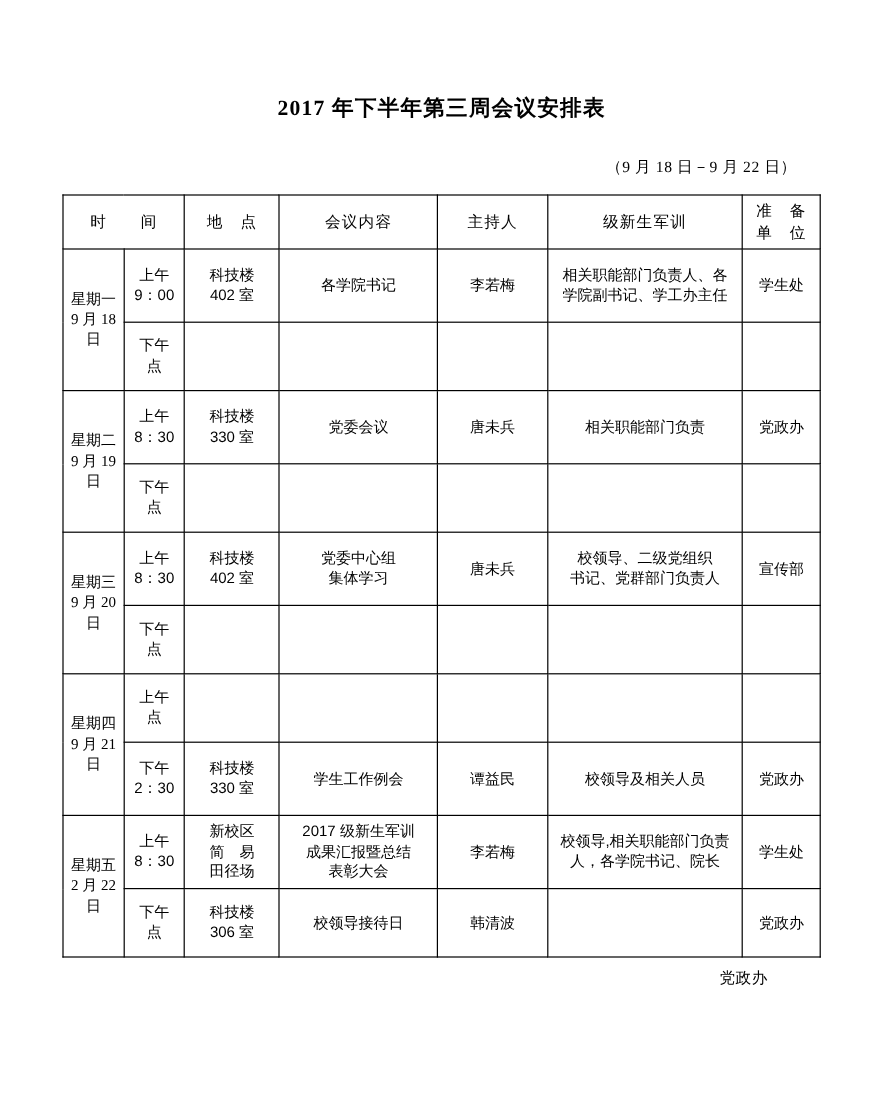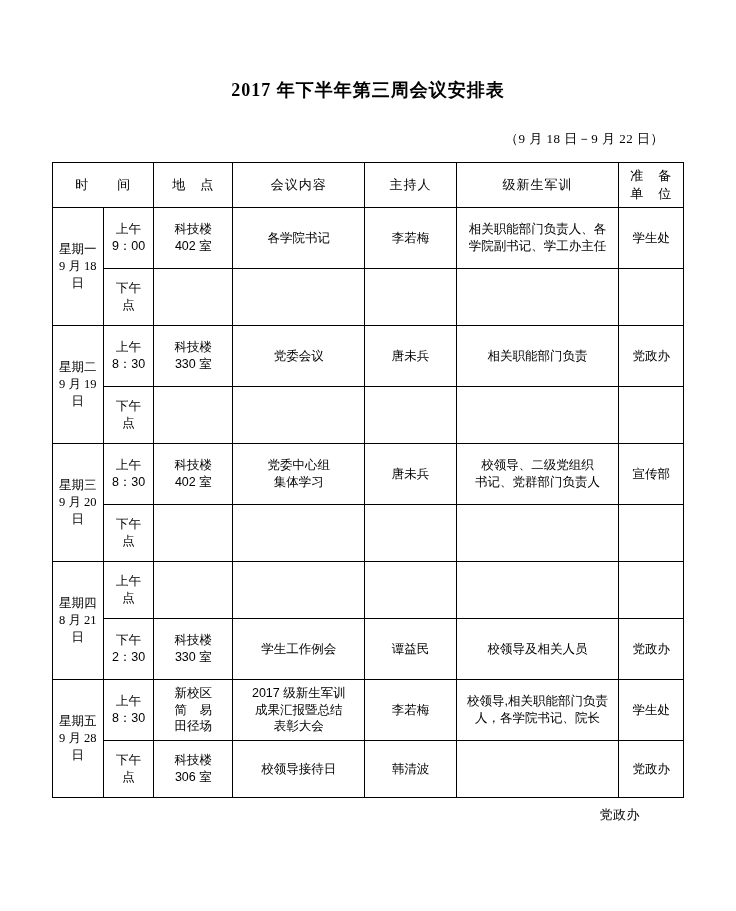--- a/index.html
+++ b/index.html
@@ -209,21 +209,21 @@
           <td class="col-place"></td>
           <td class="col-topic"></td>
           <td class="col-host"></td>
           <td class="col-attend"></td>
           <td class="col-org"></td>
         </tr>
 
         <tr class="row-mid">
           <td class="col-day day-cell" rowspan="2">
             <span class="d1">星期四</span>
-            <span class="d2">8 月 21 日</span>
+            <span class="d2">9 月 21 日</span>
           </td>
           <td class="col-time time-cell">
             <span>上午</span>
             <span>点</span>
           </td>
           <td class="col-place"></td>
           <td class="col-topic"></td>
           <td class="col-host"></td>
           <td class="col-attend"></td>
           <td class="col-org"></td>
@@ -239,21 +239,21 @@
           </td>
           <td class="col-topic">学生工作例会</td>
           <td class="col-host">谭益民</td>
           <td class="col-attend">校领导及相关人员</td>
           <td class="col-org">党政办</td>
         </tr>
 
         <tr class="row-tall">
           <td class="col-day day-cell" rowspan="2">
             <span class="d1">星期五</span>
-            <span class="d2">9 月 28 日</span>
+            <span class="d2">2 月 22 日</span>
           </td>
           <td class="col-time time-cell">
             <span>上午</span>
             <span>8：30</span>
           </td>
           <td class="col-place">
             <span class="multi">新校区</span>
             <span class="multi">简　易</span>
             <span class="multi">田径场</span>
           </td>

